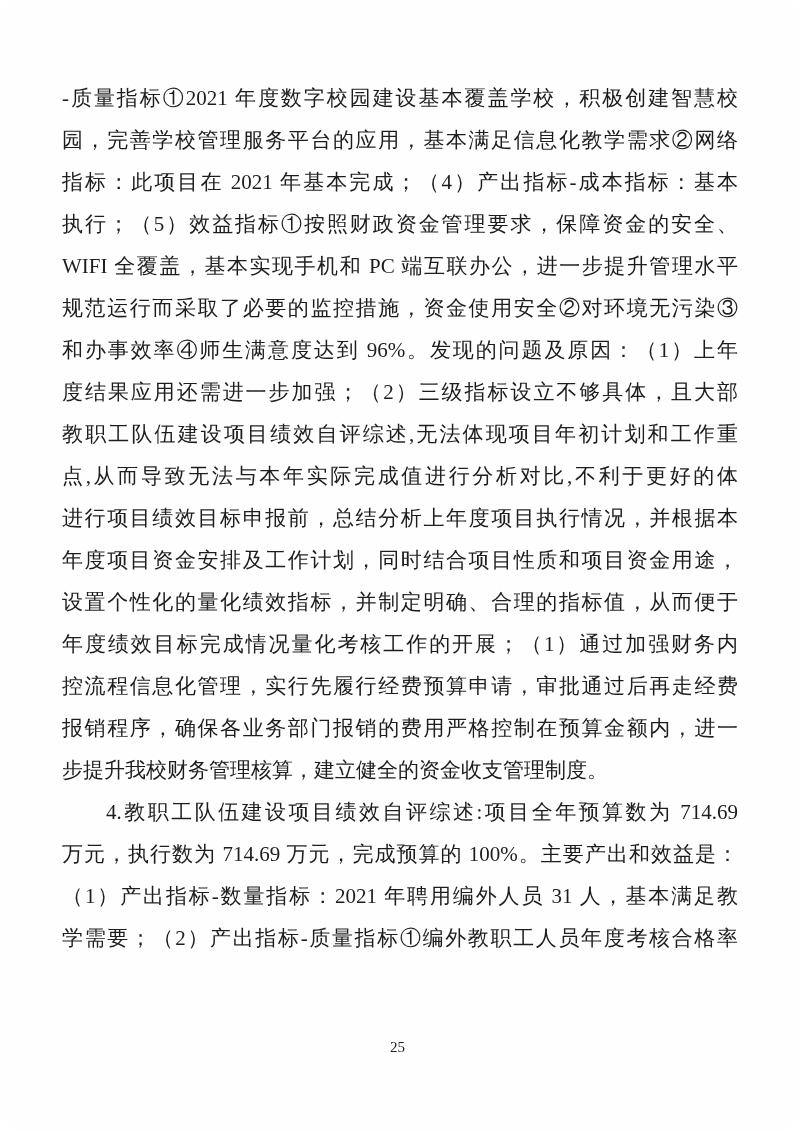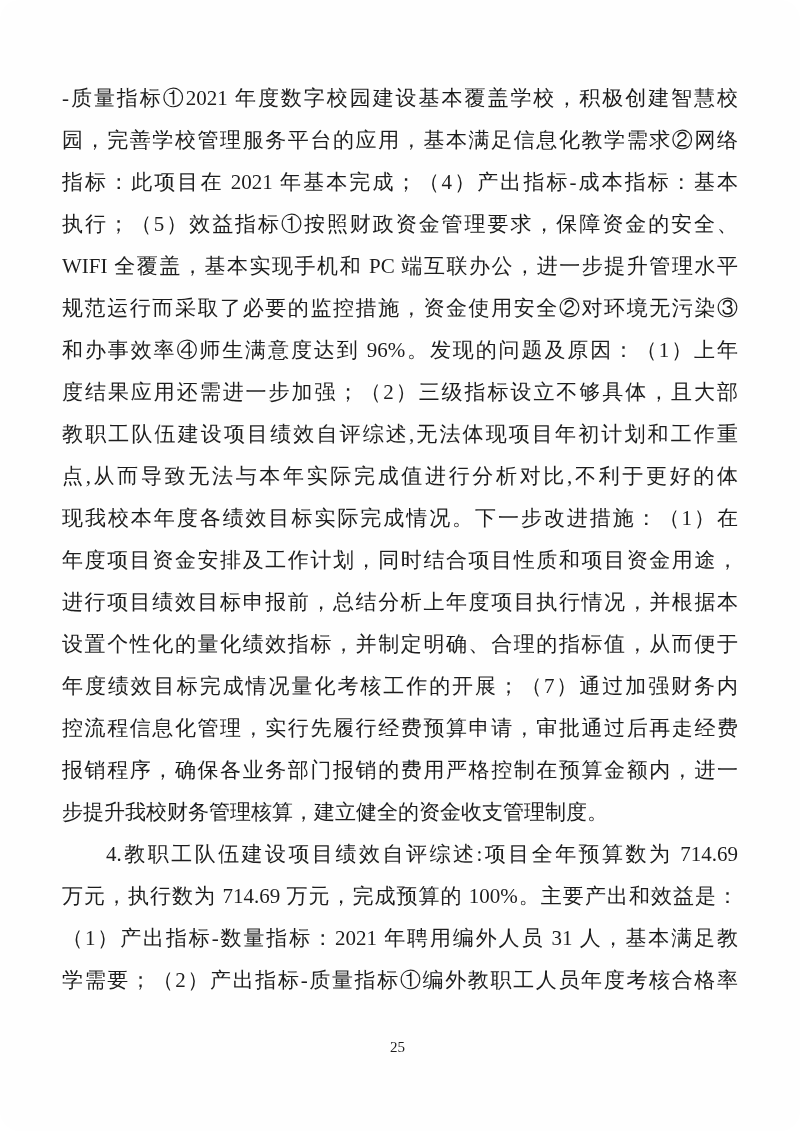--- a/index.html
+++ b/index.html
@@ -56,25 +56,24 @@
       <div class="line justify">-质量指标①2021 年度数字校园建设基本覆盖学校，积极创建智慧校</div>
       <div class="line justify">园，完善学校管理服务平台的应用，基本满足信息化教学需求②网络</div>
       <div class="line justify">指标：此项目在 2021 年基本完成；（4）产出指标-成本指标：基本</div>
       <div class="line justify">执行；（5）效益指标①按照财政资金管理要求，保障资金的安全、</div>
       <div class="line justify">WIFI 全覆盖，基本实现手机和 PC 端互联办公，进一步提升管理水平</div>
       <div class="line justify">规范运行而采取了必要的监控措施，资金使用安全②对环境无污染③</div>
       <div class="line justify">和办事效率④师生满意度达到 96%。发现的问题及原因：（1）上年</div>
       <div class="line justify">度结果应用还需进一步加强；（2）三级指标设立不够具体，且大部</div>
       <div class="line justify">教职工队伍建设项目绩效自评综述,无法体现项目年初计划和工作重</div>
       <div class="line justify">点,从而导致无法与本年实际完成值进行分析对比,不利于更好的体</div>
-      <div class="line justify">现我校本年度各绩效目标实际完成情况。下一步改进措施：（1）在</div>
+      <div class="line justify">进行项目绩效目标申报前，总结分析上年度项目执行情况，并根据本</div>
       <div class="line justify">年度项目资金安排及工作计划，同时结合项目性质和项目资金用途，</div>
-      <div class="line justify">进行项目绩效目标申报前，总结分析上年度项目执行情况，并根据本</div>
       <div class="line justify">设置个性化的量化绩效指标，并制定明确、合理的指标值，从而便于</div>
-      <div class="line justify">年度绩效目标完成情况量化考核工作的开展；（7）通过加强财务内</div>
+      <div class="line justify">年度绩效目标完成情况量化考核工作的开展；（1）通过加强财务内</div>
       <div class="line justify">控流程信息化管理，实行先履行经费预算申请，审批通过后再走经费</div>
       <div class="line justify">报销程序，确保各业务部门报销的费用严格控制在预算金额内，进一</div>
       <div class="line">步提升我校财务管理核算，建立健全的资金收支管理制度。</div>
       <div class="line justify indent">4.教职工队伍建设项目绩效自评综述:项目全年预算数为 714.69</div>
       <div class="line justify">万元，执行数为 714.69 万元，完成预算的 100%。主要产出和效益是：</div>
       <div class="line justify">（1）产出指标-数量指标：2021 年聘用编外人员 31 人，基本满足教</div>
       <div class="line justify">学需要；（2）产出指标-质量指标①编外教职工人员年度考核合格率</div>
     </div>
   <div class="page-number">25</div>
 </div>

